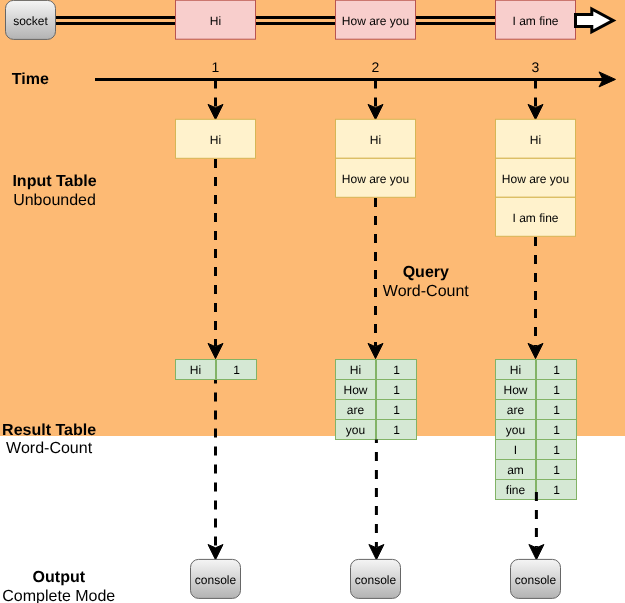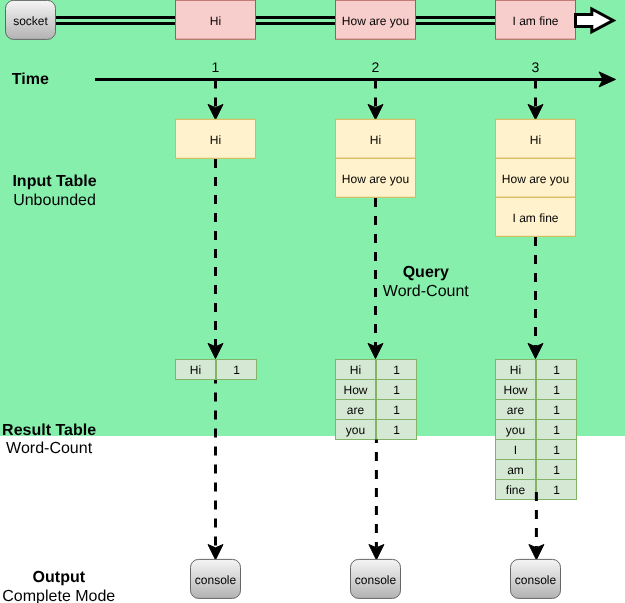--- a/index.html
+++ b/index.html
@@ -1,21 +1,21 @@
 <!DOCTYPE html>
 <html><head>
 <meta charset="utf-8">
 <title>Structured Streaming Programming Model</title>
 <style>
   html, body { margin:0; padding:0; background:#ffffff; }
   body {
     width:625px; height:603px; overflow:hidden;
     font-family:"Liberation Sans", sans-serif; color:#000000;
   }
-  #stage { position:relative; width:625px; height:436px; background:#86efac; }
+  #stage { position:relative; width:625px; height:436px; background:#fdba74; }
   svg#diagram {
     position:absolute; left:0; top:0; width:625px; height:603px; display:block;
     will-change:transform;               
   }
   svg#diagram text {
     font-family:"Liberation Sans", sans-serif;
     fill:#000000;
     text-anchor:middle;
     -webkit-font-smoothing:antialiased;
     text-rendering:geometricPrecision;

